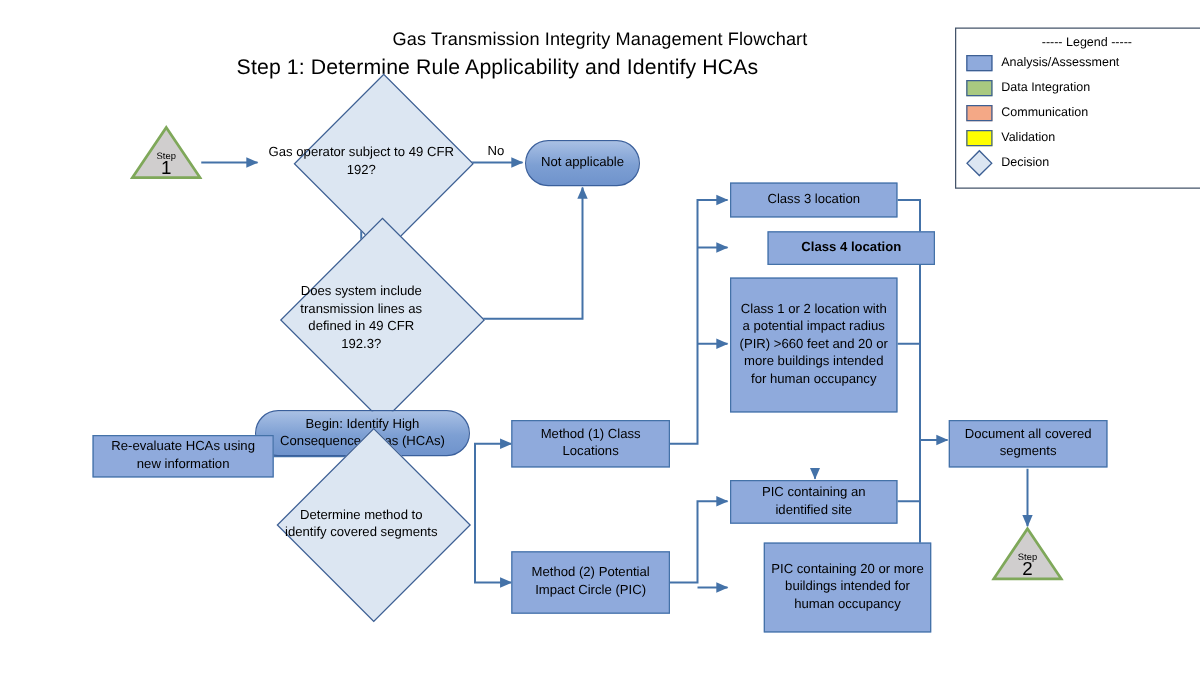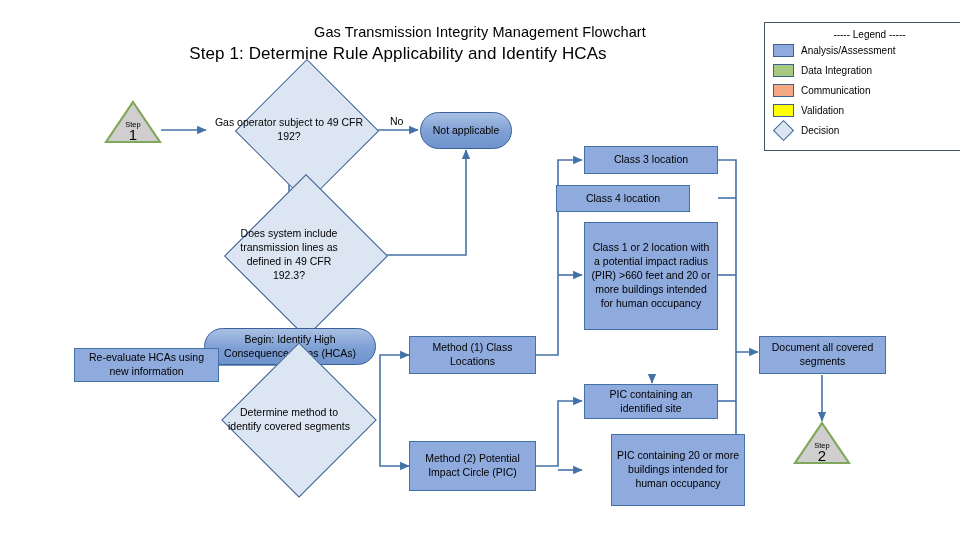--- a/index.html
+++ b/index.html
@@ -198,21 +198,21 @@
   </div>
 
   <div class="abs proc" style="left:409px;top:441px;width:127px;height:50px;">
     <span>Method (2) Potential Impact Circle (PIC)</span>
   </div>
 
   <div class="abs proc" style="left:584px;top:146px;width:134px;height:28px;">
     <span>Class 3 location</span>
   </div>
 
-  <div class="abs proc" style="left:556px;top:185px;width:134px;height:27px;">
+  <div class="abs proc" style="left:614px;top:185px;width:134px;height:27px;font-weight:bold;">
     <span>Class 4 location</span>
   </div>
 
   <div class="abs proc" style="left:584px;top:222px;width:134px;height:108px;">
     <span>Class 1 or 2 location with a potential impact radius (PIR) &gt;660 feet and 20 or more buildings intended for human occupancy</span>
   </div>
 
   <div class="abs proc" style="left:584px;top:384px;width:134px;height:35px;">
     <span>PIC containing an identified site</span>
   </div>

